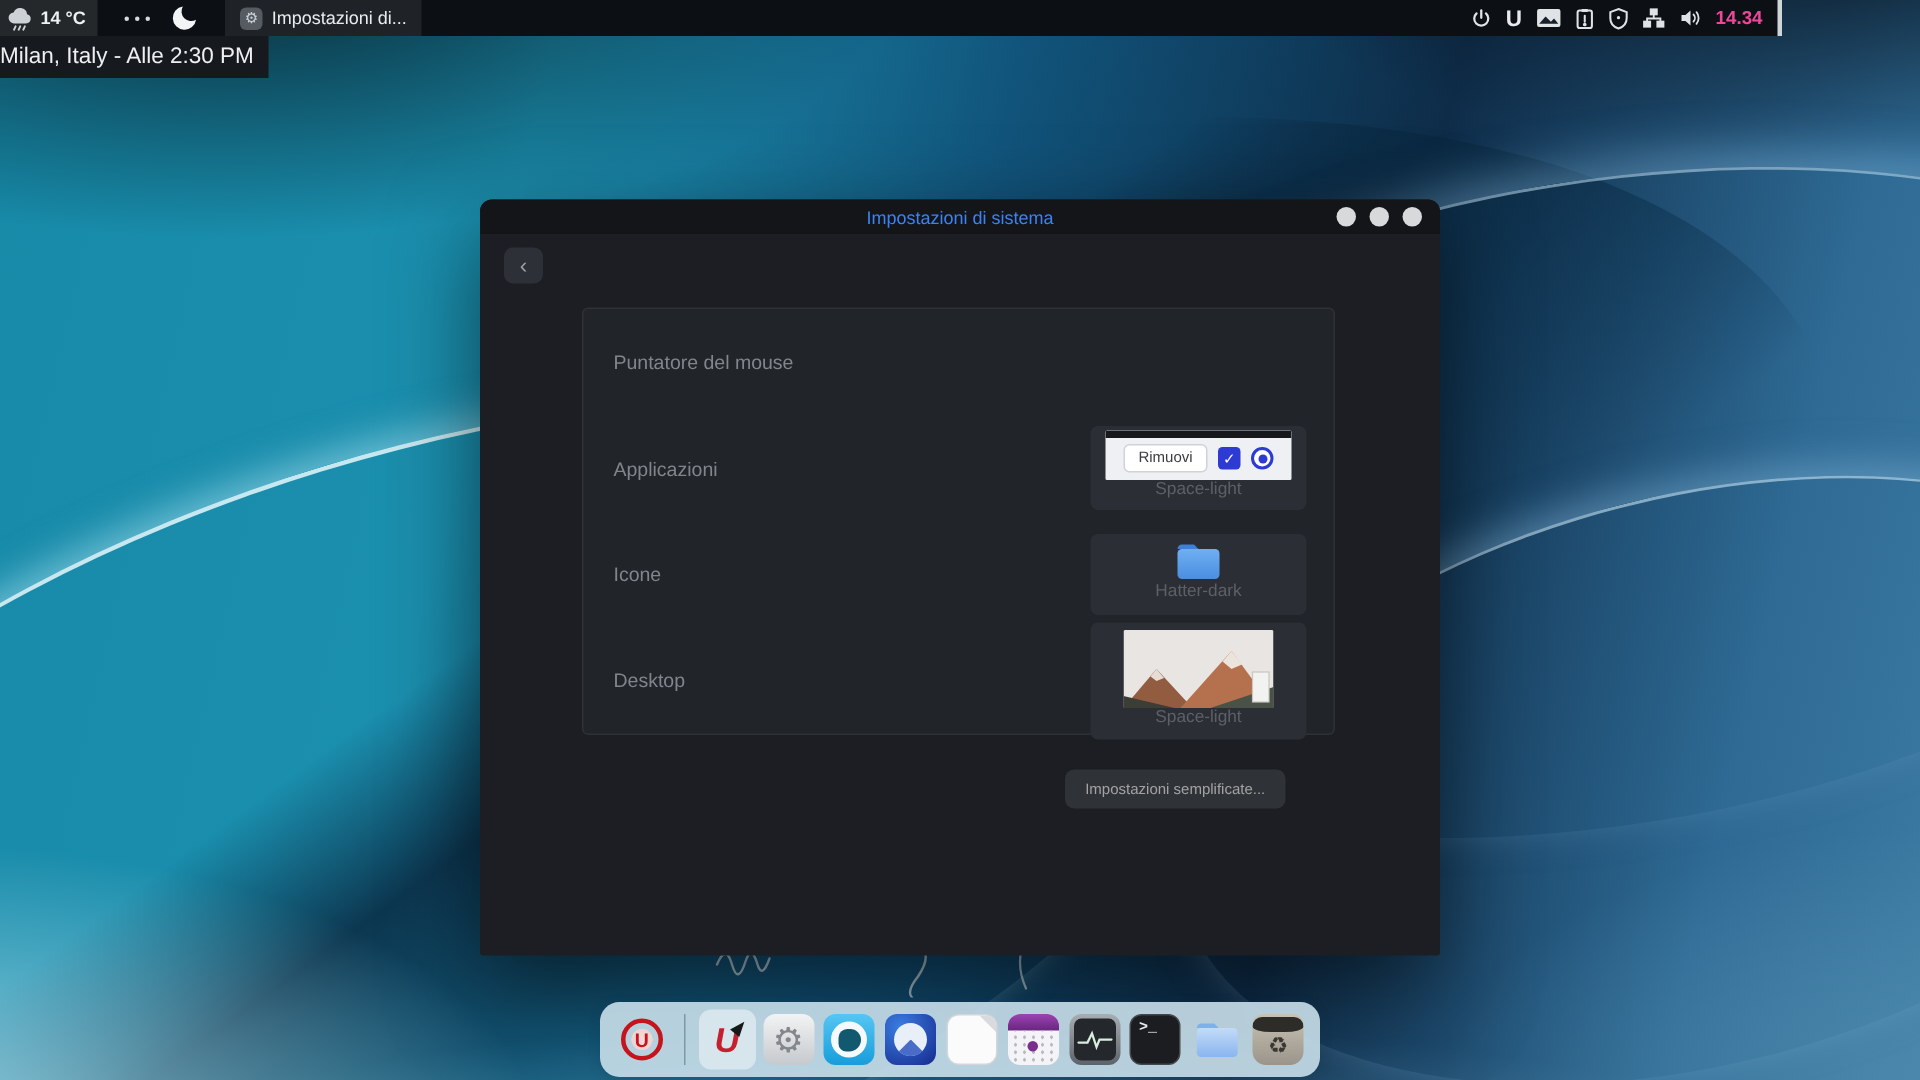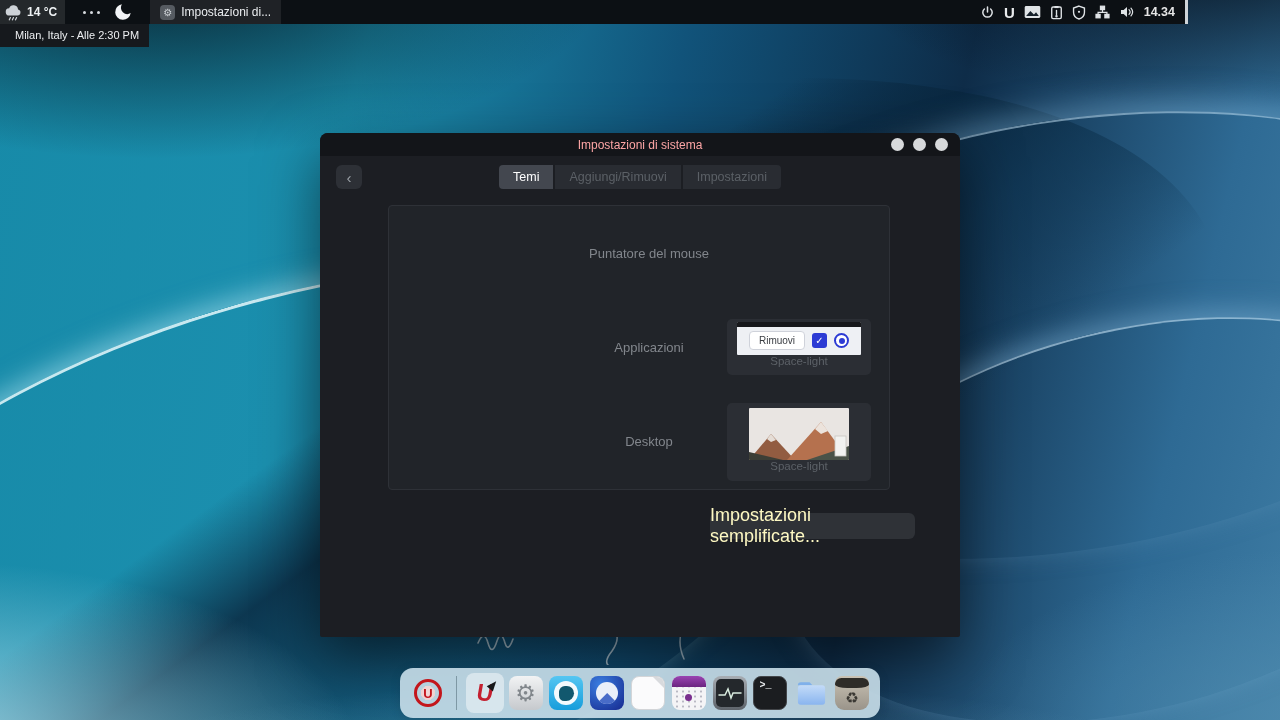--- a/index.html
+++ b/index.html
@@ -31,46 +31,46 @@
   .weather-temp { color:#eef1f3; font-size:12px; font-weight:bold; white-space:nowrap; }
   .panel-dots { display:flex; gap:4px; margin-left:18px; }
   .panel-dots i { width:3px; height:3px; border-radius:50%; background:#d7dbdf; }
   .moon-wrap { margin-left:10px; width:26px; height:22px; position:relative; }
   .task-button { display:flex; align-items:center; gap:6px; height:100%; margin-left:14px; padding:0 10px; background:rgba(255,255,255,.08); }
   .task-badge { width:15px; height:15px; border-radius:4px; background:#565b61; color:#cfd3d7; font-size:10px; line-height:15px; text-align:center; }
   .task-label { color:#e9ecef; font-size:12px; font-weight:normal; max-width:96px; overflow:hidden; text-overflow:ellipsis; white-space:nowrap; }
   .panel-right { margin-left:auto; display:flex; align-items:center; gap:9px; padding-right:10px; height:100%; }
   .tray-ico { display:flex; align-items:center; justify-content:center; }
   .tray-u { color:#e8eaec; font-weight:800; font-size:15px; line-height:15px; }
-  .clock { color:#e5e5e5; font-size:12.5px; font-weight:bold; }
+  .clock { color:#ec4899; font-size:12.5px; font-weight:bold; }
   .panel-endstrip { width:3px; height:100%; background:#cfd4d8; }
 
   .tooltip { position:absolute; left:0; top:24px; z-index:11; background:#16191d; color:#edeff1;
-             font-size:11px; padding:5px 10px 6px 15px; white-space:nowrap; }
+             font-size:15px; padding:5px 10px 6px 0; white-space:nowrap; }
 
   
   .win { position:absolute; left:320px; top:133px; width:640px; height:504px; background:#1c1e23;
          border-radius:8px 8px 2px 2px; box-shadow:0 22px 60px rgba(0,0,0,.55); z-index:5; }
   .titlebar { position:relative; height:23px; background:#131519; border-radius:8px 8px 0 0;
               display:flex; align-items:center; justify-content:center; }
-  .title { color:#fca5a5; font-size:12px; }
+  .title { color:#3b82f6; font-size:12px; }
   .win-controls { position:absolute; right:12px; top:5px; display:flex; gap:9px; }
   .win-controls i { width:13px; height:13px; border-radius:50%; background:#d7d9db; }
   .tabbar { position:relative; height:42px; display:flex; align-items:center; justify-content:center; }
   .back-btn { position:absolute; left:16px; top:9px; width:26px; height:24px; background:#2d3036; border-radius:6px;
               color:#9ba1a7; font-size:15px; display:flex; align-items:center; justify-content:center; line-height:1; }
   .tabs { display:flex; gap:2px; }
   .tab { height:24px; padding:0 14px; font-size:12.5px; display:flex; align-items:center; background:#292c32; color:#5b6066; }
   .tab.first { border-radius:4px 0 0 4px; }
   .tab.last { border-radius:0 4px 4px 0; }
   .tab.active { background:#43474f; color:#fdfdfd; }
 
   .settings-panel { position:absolute; left:68px; top:72px; width:502px; height:285px; background:#212429;
                     border:1px solid #2e3137; border-radius:4px; display:flex; flex-direction:column; }
-  .srow { flex:1; display:flex; align-items:center; position:relative;justify-content:center; }
+  .srow { flex:1; display:flex; align-items:center; position:relative; }
   .srow-label { margin-left:20px; font-size:13px; color:#82868c; }
   .tile { position:absolute; right:18px; background:#2b2e34; border-radius:5px; width:144px;
           display:flex; flex-direction:column; align-items:center; justify-content:flex-start; }
   .tile-label { font-size:11.5px; color:#5c6167; margin-bottom:6px; }
   .tile-cursor { height:54px; }
   .tile-cursor svg { margin-top:4px; height:26px; }
   .tile-widgets { height:56px; }
   .widgetbar { width:124px; height:33px; margin-top:3px; background:#eef0f4; border-radius:1px; overflow:hidden;
                display:flex; align-items:center; justify-content:center; gap:7px; position:relative; }
   .widgetbar::before { content:""; position:absolute; left:0; top:0; right:0; height:5px; background:#17181b; }
@@ -78,22 +78,22 @@
   .w-check { width:15px; height:15px; margin-top:4px; background:#2d3bd4; border-radius:3px; color:#fff; font-size:10px;
              display:flex; align-items:center; justify-content:center; }
   .w-radio { width:15px; height:15px; margin-top:4px; background:#fff; border:2px solid #2d3bd4; border-radius:50%;
              display:flex; align-items:center; justify-content:center; }
   .w-radio i { width:6px; height:6px; background:#2d3bd4; border-radius:50%; }
   .tile-folder { height:54px; }
   .tile-folder svg { margin-top:5px; }
   .tile-wall { height:78px; }
   .tile-wall svg { margin-top:5px; border-radius:1px; }
 
-  .simplified-btn { position:absolute; left:390px; top:380px; width:205px; height:26px; background:#2f3237; border-radius:6px;
-                    color:#fef9c3; font-size:18px; display:flex; align-items:center; justify-content:center; }
+  .simplified-btn { position:absolute; left:390px; top:380px; width:147px; height:26px; background:#2f3237; border-radius:6px;
+                    color:#a3a3a3; font-size:10px; display:flex; align-items:center; justify-content:center; }
 
   
   .dock { position:absolute; left:400px; top:668px; width:480px; height:50px; background:rgba(201,223,234,.9);
           border-radius:13px; display:flex; align-items:center; padding:0 9px; gap:3px; z-index:6;
           box-shadow:0 2px 8px rgba(20,50,70,.25); }
   .ditem { width:38px; height:40px; display:flex; align-items:center; justify-content:center; border-radius:8px; position:relative; }
   .ditem.active-tile { background:rgba(255,255,255,.45); }
   .dock-sep { width:1px; height:34px; background:rgba(70,95,108,.5); margin:0 6px; }
   .d-unity { width:28px; height:28px; border-radius:50%; border:3px solid #c3151b; display:flex; align-items:center; justify-content:center;
              color:#c3151b; font-weight:700; font-size:13px; background:radial-gradient(circle,#f3d9d7 0%, #edd3d2 45%, transparent 46%); }
@@ -229,31 +229,20 @@
       <div class="win-controls">
         <i></i>
         <i></i>
         <i></i>
       </div>
     </div>
     <div class="tabbar">
       <div class="back-btn">
         <span>‹</span>
       </div>
-      <div class="tabs">
-        <div class="tab first active">
-          <span>Temi</span>
-        </div>
-        <div class="tab">
-          <span>Aggiungi/Rimuovi</span>
-        </div>
-        <div class="tab last">
-          <span>Impostazioni</span>
-        </div>
-      </div>
     </div>
 
     <div class="settings-panel">
 
       <div class="srow">
         <span class="srow-label">Puntatore del mouse</span>
       </div>
 
       <div class="srow">
         <span class="srow-label">Applicazioni</span>
@@ -262,20 +251,36 @@
             <span class="w-btn">Rimuovi</span>
             <span class="w-check">✓</span>
             <span class="w-radio">
                 <i></i>
               </span>
           </div>
           <span class="tile-label">Space-light</span>
         </div>
       </div>
 
+      <div class="srow">
+        <span class="srow-label">Icone</span>
+        <div class="tile tile-folder">
+          <svg width="34" height="27" viewBox="0 0 34 27">
+            <path d="M3 5 a3 3 0 0 1 3-3 h8 l3 3 h-14z" fill="#3f7fd8"></path>
+            <rect x="3" y="5" width="28" height="20" rx="3" fill="url(#fg1)"></rect>
+            <defs>
+                <linearGradient id="fg1" x1="0" y1="0" x2="0" y2="1">
+              <stop offset="0" stop-color="#6fb0f2"></stop>
+                  <stop offset="1" stop-color="#4b8de0"></stop>
+            </linearGradient>
+              </defs>
+          </svg>
+          <span class="tile-label">Hatter-dark</span>
+        </div>
+      </div>
 
       <div class="srow">
         <span class="srow-label">Desktop</span>
         <div class="tile tile-wall">
           <svg width="100" height="52" viewBox="0 0 100 52">
             <rect width="100" height="52" fill="#e9e5e2"></rect>
             <polygon points="0,52 22,26 46,52" fill="#925c41"></polygon>
             <polygon points="18,31 22,26 27,32 22,34" fill="#e5ddd6"></polygon>
             <polygon points="38,52 72,14 100,52" fill="#b5714e"></polygon>
             <polygon points="66,21 72,14 79,23 72,26" fill="#ece3dc"></polygon>

